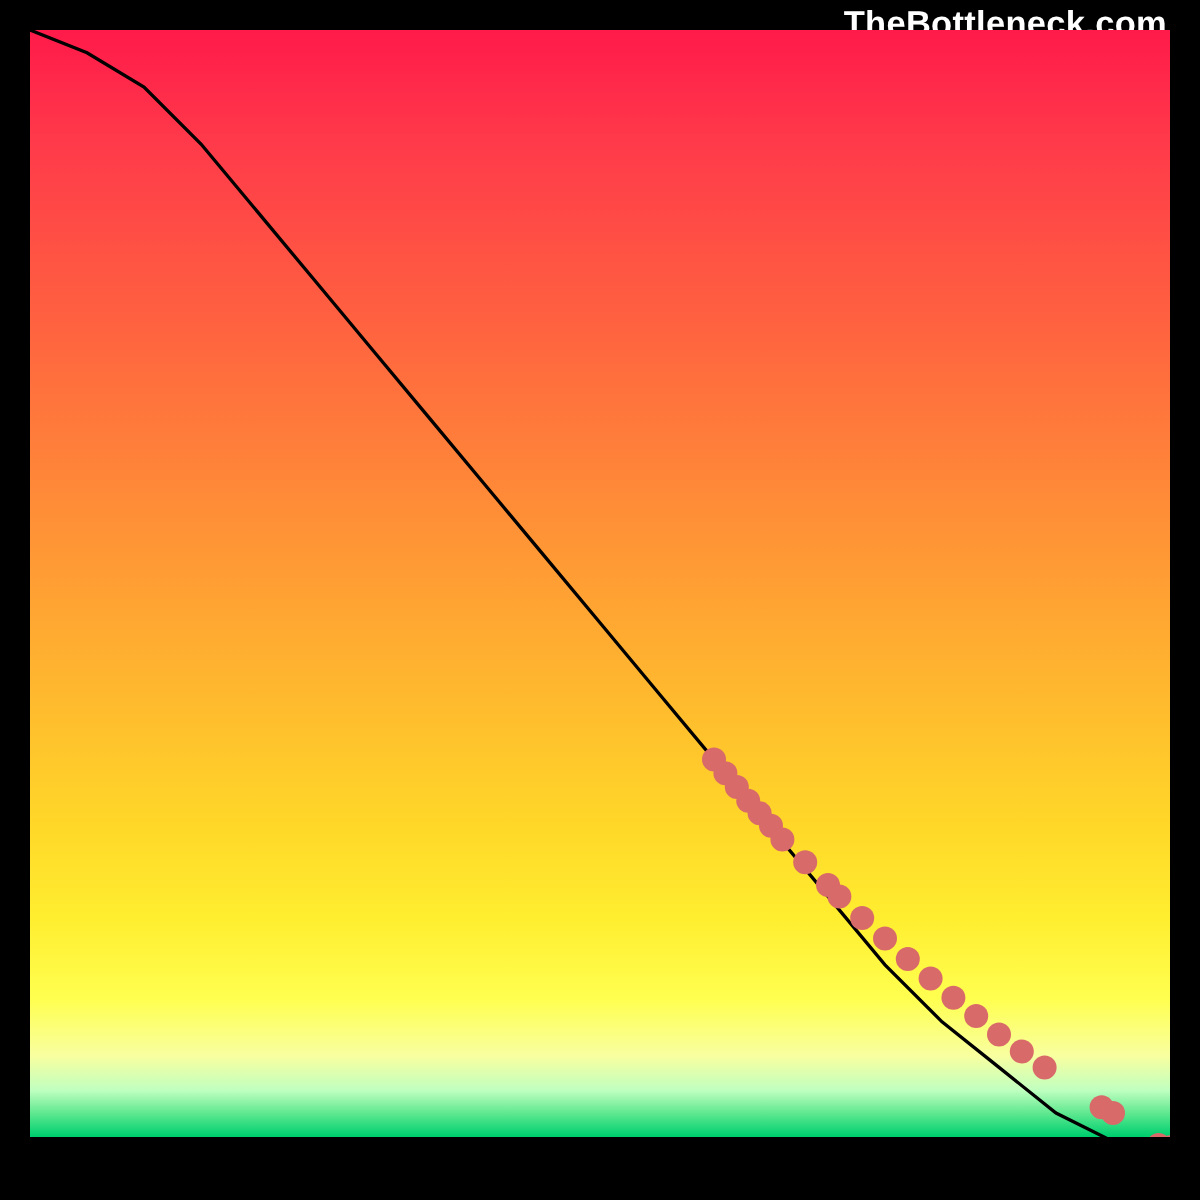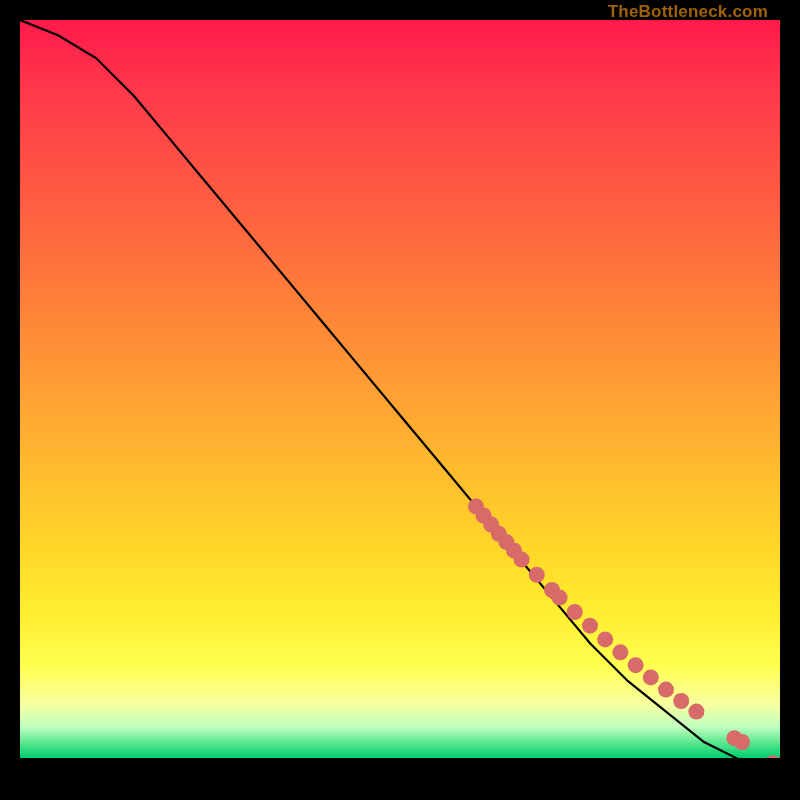--- a/index.html
+++ b/index.html
@@ -43,25 +43,25 @@
   .bottom-strip {
     position: absolute;
     left: 0;
     bottom: 0;
     width: 760px;
     height: 22px;
     background: #000;
   }
   .watermark {
     position: absolute;
-    right: 12px;
+    right: 2px;
     top: -18px;
-    font-size: 17px;
+    font-size: 23px;
     font-weight: bold;
-    color: #a16207;
+    color: #ffffff;
     letter-spacing: 0.2px;
   }
   svg.curve {
     position: absolute;
     left: 0;
     top: 0;
     width: 760px;
     height: 760px;
   }
 </style>

